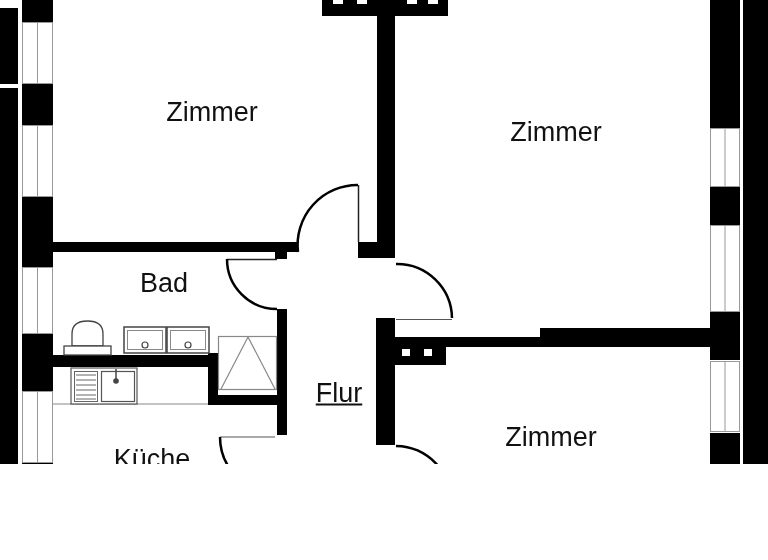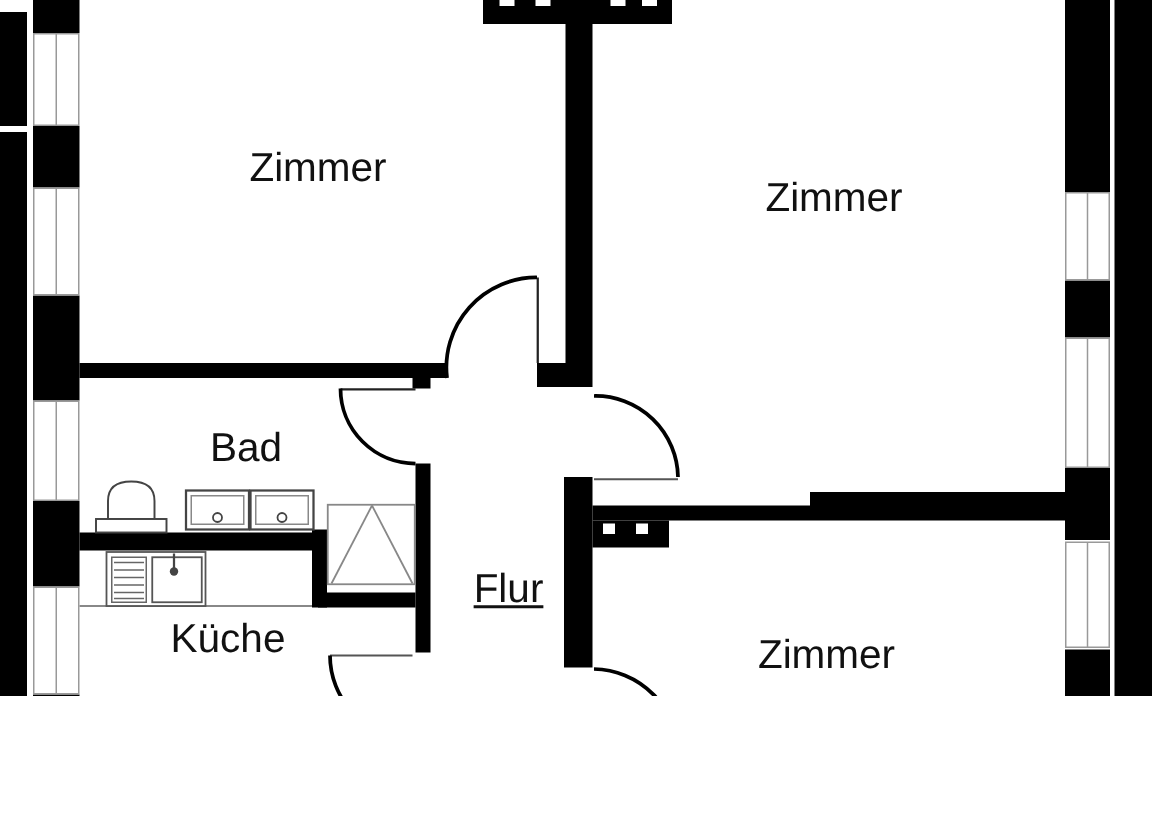--- a/index.html
+++ b/index.html
@@ -188,17 +188,17 @@
       <circle cx="144" cy="527" r="8" stroke-width="1.4"></circle>
       <circle cx="166" cy="526" r="7" stroke-width="1.4"></circle>
       <circle cx="145" cy="544" r="7.5" stroke-width="1.4"></circle>
       <circle cx="166" cy="543" r="6" stroke-width="1.4"></circle>
     </g>
   </g>
 </svg>
 
   <div class="room-label" style="left:212px;top:112px;">Zimmer</div>
   <div class="room-label" style="left:556px;top:132px;">Zimmer</div>
-  <div class="room-label" style="left:164px;top:283px;margin-top:16px;">Bad</div>
+  <div class="room-label" style="left:164px;top:283px;">Bad</div>
   <div class="room-label" style="left:339px;top:393px;text-decoration:underline;">Flur</div>
-  <div class="room-label" style="left:152px;top:426px;">Küche</div>
+  <div class="room-label" style="left:152px;top:459px;">Küche</div>
   <div class="room-label" style="left:551px;top:437px;">Zimmer</div>
 </div>
 
 </body></html>

